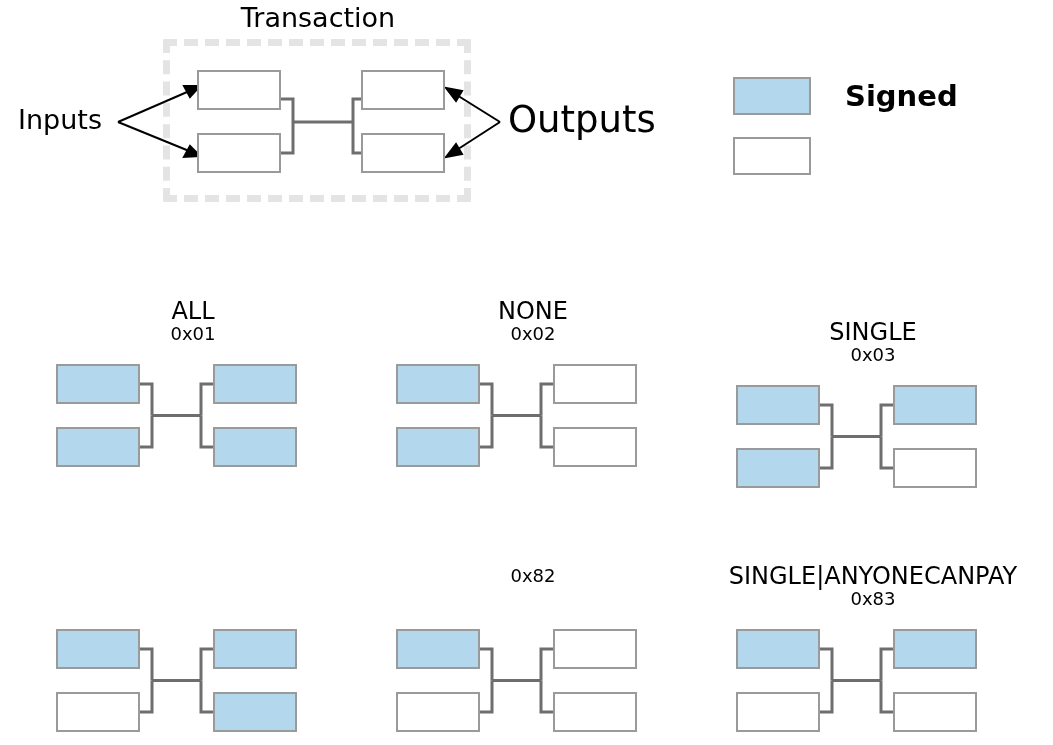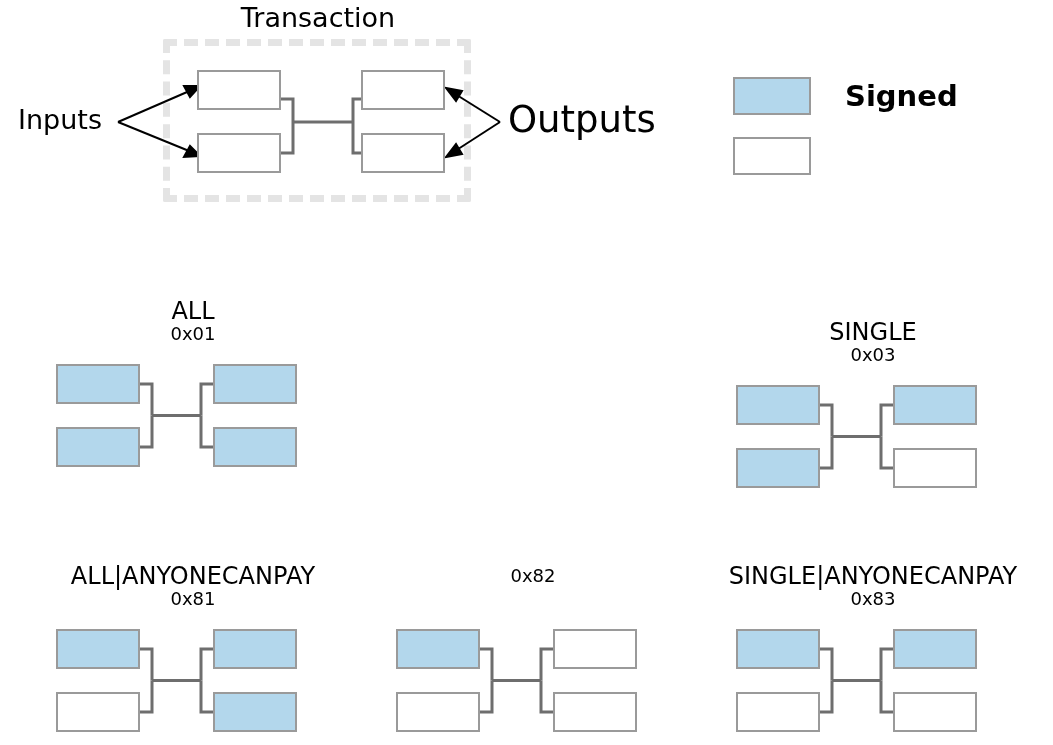--- a/index.html
+++ b/index.html
@@ -200,20 +200,41 @@
             <path d="M178,63.5 L178,32 L190,32"></path>
             <path d="M178,63.5 L178,95 L190,95"></path>
           </g>
         </svg>
         <div class="node-box signed" style="position: absolute; left: 33px; top: 12px;"></div>
         <div class="node-box signed" style="position: absolute; left: 33px; top: 75px;"></div>
         <div class="node-box signed" style="position: absolute; left: 190px; top: 12px;"></div>
         <div class="node-box signed" style="position: absolute; left: 190px; top: 75px;"></div>
       </div>
     </div>
+    <div class="sighash-cell" style="left: 363px; top: 10px;">
+      <div class="sighash-caption">
+        <div class="sighash-name">NONE</div>
+        <div class="sighash-code">0x02</div>
+      </div>
+      <div class="diagram" style="top: 52px;">
+        <svg width="340" height="140" viewBox="0 0 340 140" style="position: absolute; left: 0px; top: 0px;">
+          <g fill="none" stroke="#6e6e6e" stroke-width="3">
+            <path d="M117,32 L129,32 L129,63.5"></path>
+            <path d="M117,95 L129,95 L129,63.5"></path>
+            <path d="M129,63.5 L178,63.5"></path>
+            <path d="M178,63.5 L178,32 L190,32"></path>
+            <path d="M178,63.5 L178,95 L190,95"></path>
+          </g>
+        </svg>
+        <div class="node-box signed" style="position: absolute; left: 33px; top: 12px;"></div>
+        <div class="node-box signed" style="position: absolute; left: 33px; top: 75px;"></div>
+        <div class="node-box unsigned" style="position: absolute; left: 190px; top: 12px;"></div>
+        <div class="node-box unsigned" style="position: absolute; left: 190px; top: 75px;"></div>
+      </div>
+    </div>
     <div class="sighash-cell" style="left: 703px; top: 10px; margin-top: 21px;">
       <div class="sighash-caption">
         <div class="sighash-name">SINGLE</div>
         <div class="sighash-code">0x03</div>
       </div>
       <div class="diagram" style="top: 52px;">
         <svg width="340" height="140" viewBox="0 0 340 140" style="position: absolute; left: 0px; top: 0px;">
           <g fill="none" stroke="#6e6e6e" stroke-width="3">
             <path d="M117,32 L129,32 L129,63.5"></path>
             <path d="M117,95 L129,95 L129,63.5"></path>
@@ -222,24 +243,20 @@
             <path d="M178,63.5 L178,95 L190,95"></path>
           </g>
         </svg>
         <div class="node-box signed" style="position: absolute; left: 33px; top: 12px;"></div>
         <div class="node-box signed" style="position: absolute; left: 33px; top: 75px;"></div>
         <div class="node-box signed" style="position: absolute; left: 190px; top: 12px;"></div>
         <div class="node-box unsigned" style="position: absolute; left: 190px; top: 75px;"></div>
       </div>
     </div>
     <div class="sighash-cell" style="left: 23px; top: 275px;">
-      <div class="sighash-caption">
-        <div class="sighash-name">ALL|ANYONECANPAY</div>
-        <div class="sighash-code">0x81</div>
-      </div>
       <div class="diagram" style="top: 52px;">
         <svg width="340" height="140" viewBox="0 0 340 140" style="position: absolute; left: 0px; top: 0px;">
           <g fill="none" stroke="#6e6e6e" stroke-width="3">
             <path d="M117,32 L129,32 L129,63.5"></path>
             <path d="M117,95 L129,95 L129,63.5"></path>
             <path d="M129,63.5 L178,63.5"></path>
             <path d="M178,63.5 L178,32 L190,32"></path>
             <path d="M178,63.5 L178,95 L190,95"></path>
           </g>
         </svg>

